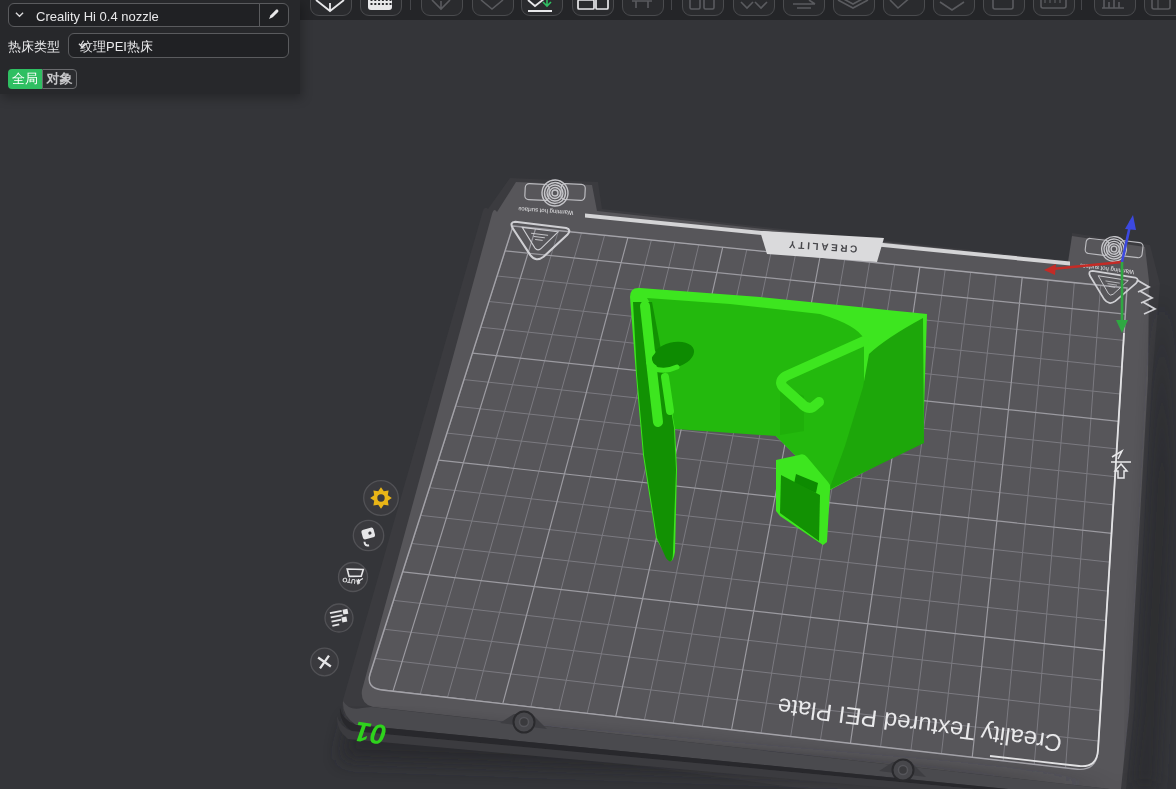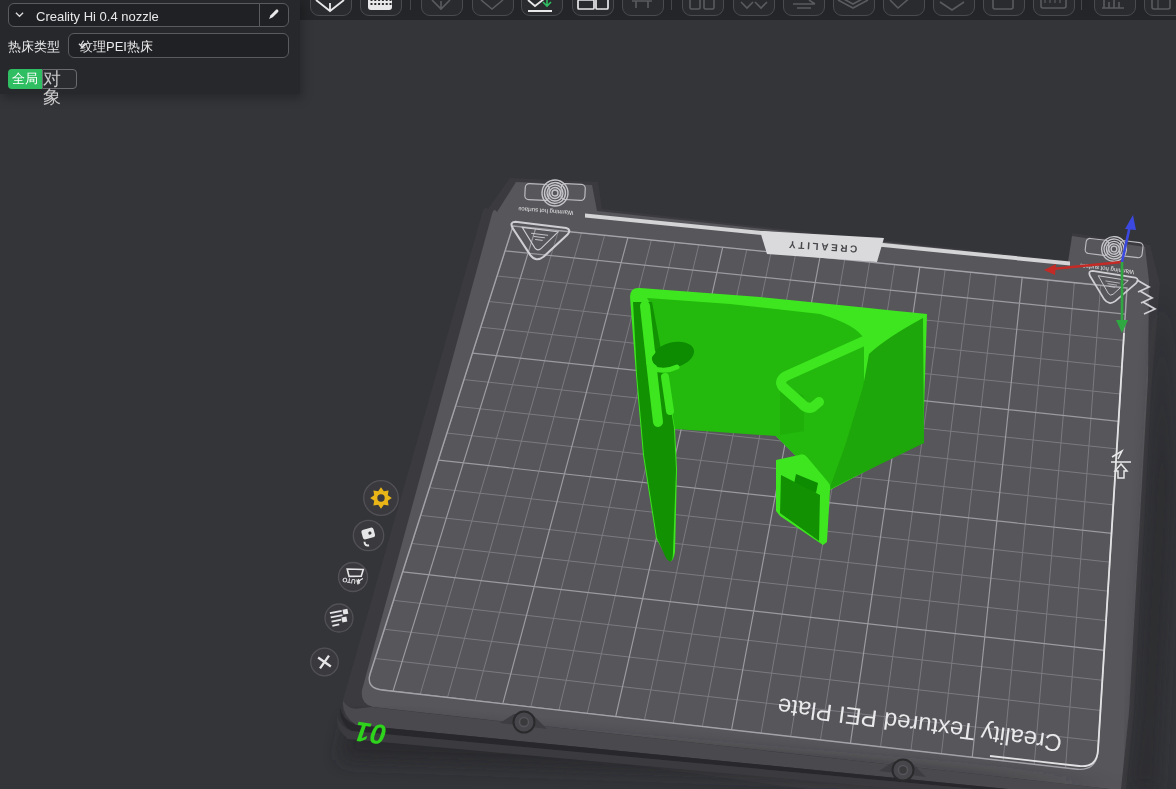--- a/index.html
+++ b/index.html
@@ -209,14 +209,14 @@
   <svg class="chev" style="left:266px;top:8px;width:14px;height:14px;" viewBox="0 0 14 14">
       <path d="M3 11 L4.6 7.2 L10 1.8 Q11 0.9 12 1.9 Q13 2.9 12.1 3.9 L6.7 9.3 Z" fill="#e8e8ea"></path>
     </svg>
   <div class="ctext" style="left:8px;top:40px;">热床类型</div>
   <div class="combo" style="left:68px;top:33px;width:219px;height:23px;"></div>
   <svg class="chev" style="left:78px;top:41px;" viewBox="0 0 10 10">
       <path d="M1 3 L5 7 L9 3" fill="none" stroke="#dcdcde" stroke-width="1.4"></path>
     </svg>
   <div class="ctext" style="left:80px;top:40px;">纹理PEI热床</div>
   <div style="position:absolute;left:8px;top:69px;width:34px;height:20px;background:#2fbf62;border-radius:4px 0 0 4px;color:#fff;font-size:13px;line-height:20px;text-align:center;">全局</div>
-  <div style="position:absolute;left:42px;top:69px;width:33px;height:18px;background:#2b2c2f;border:1px solid #6a6b6e;border-radius:0 4px 4px 0;color:#c9c9cb;font-size:18px;line-height:18px;">对象</div>
+  <div style="position:absolute;left:42px;top:69px;width:33px;height:18px;background:#2b2c2f;border:1px solid #6a6b6e;border-radius:0 4px 4px 0;color:#c9c9cb;font-size:13px;line-height:18px;text-align:center;font-weight:bold;">对象</div>
 </div>
 
 </body></html>

